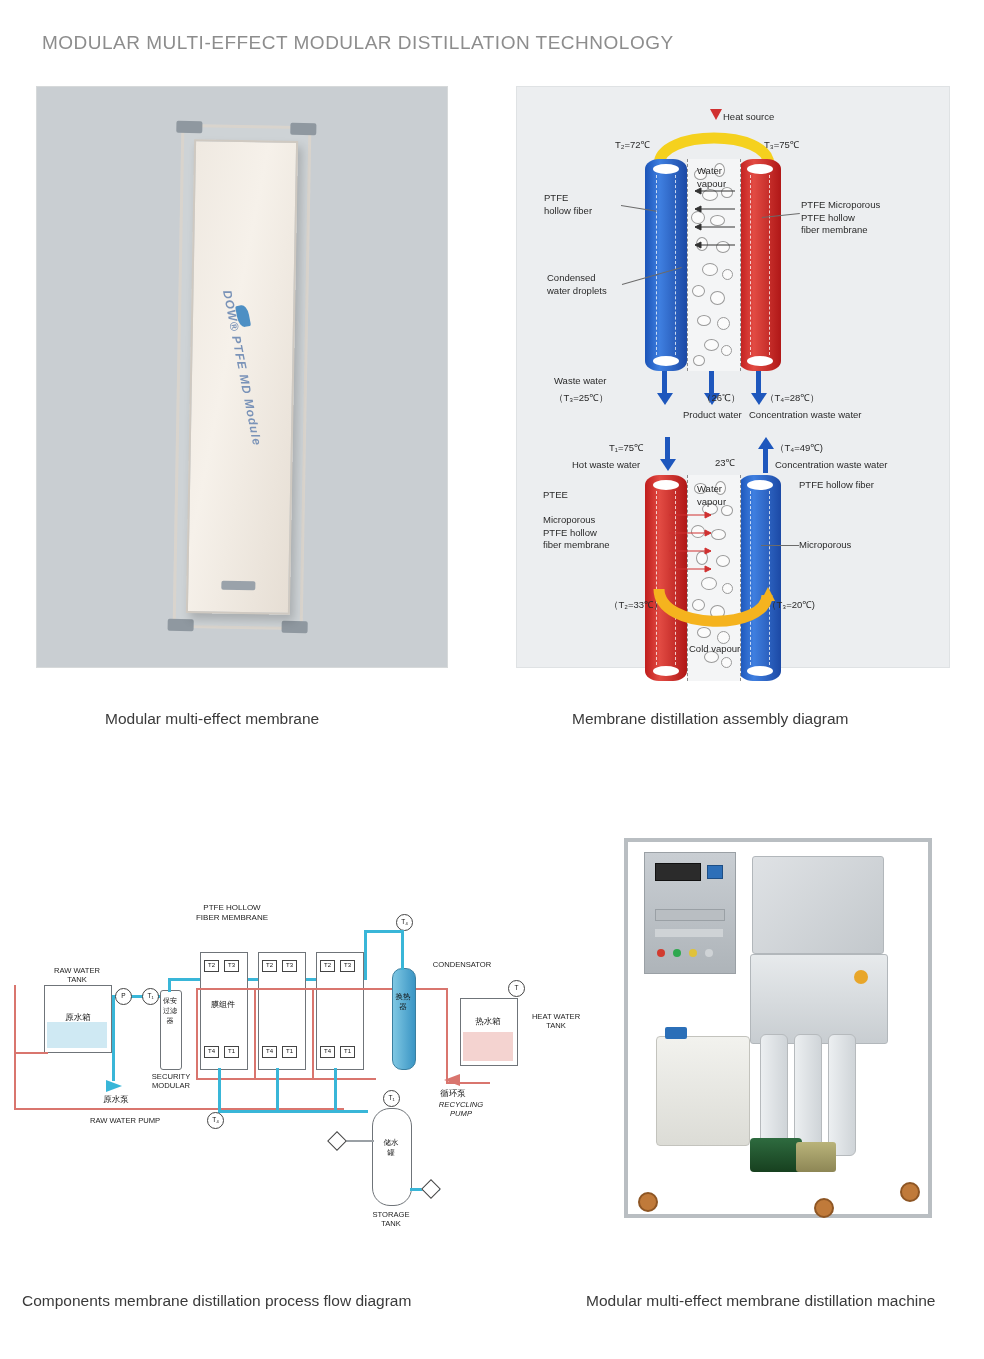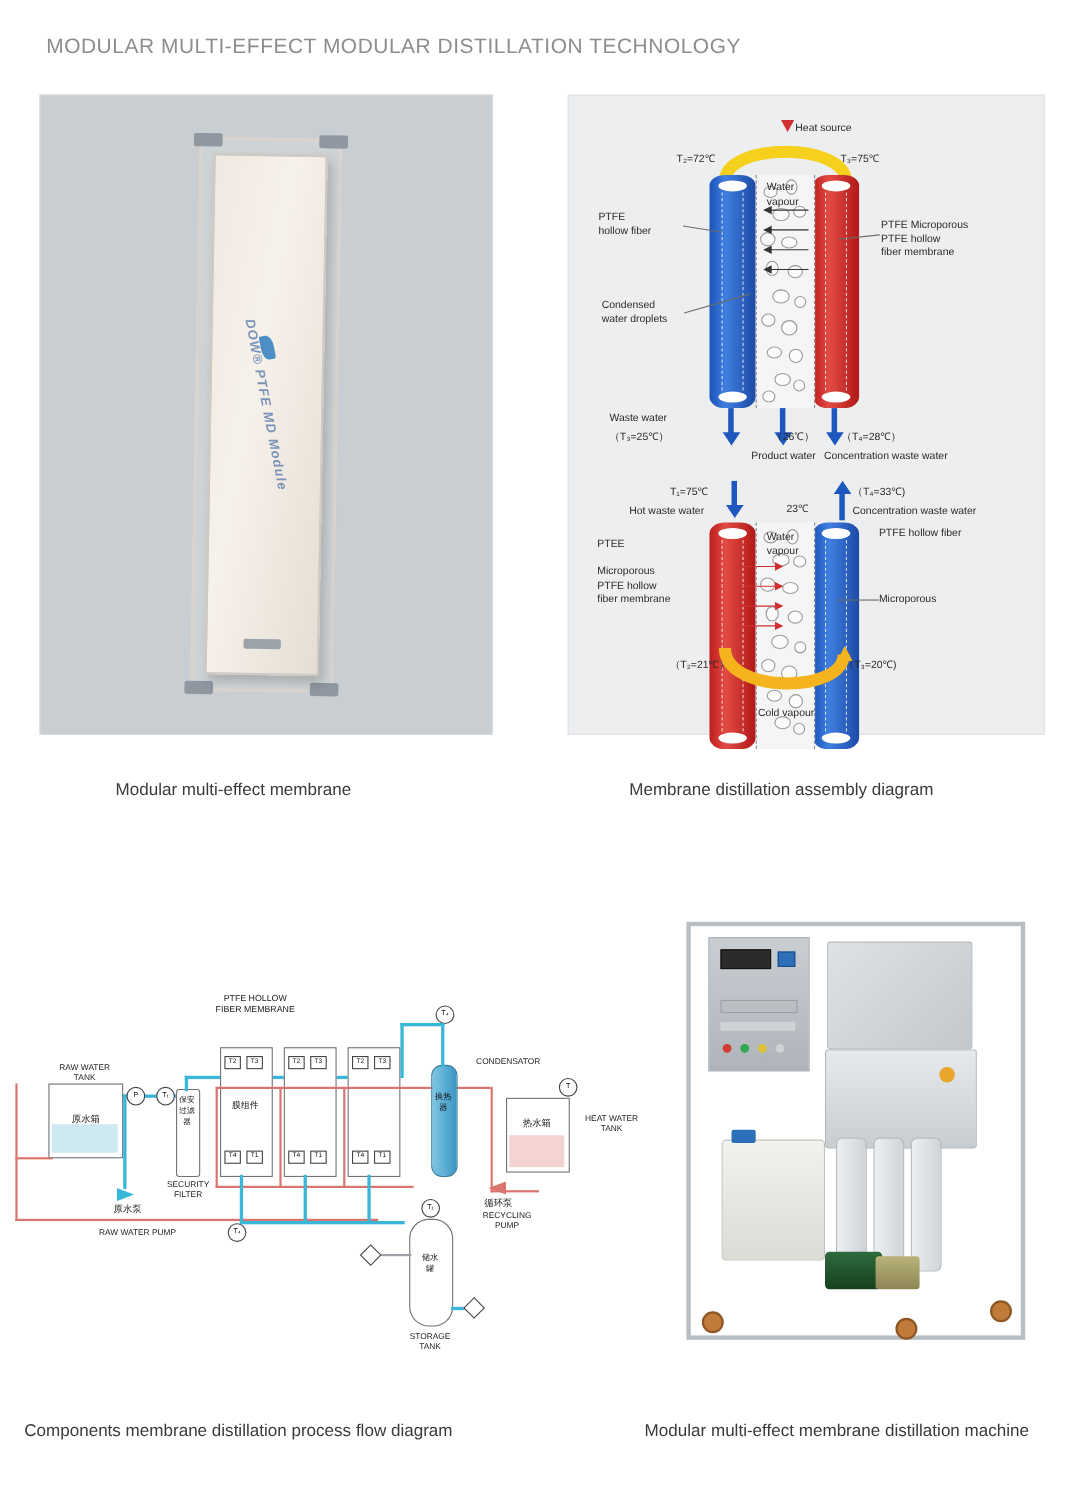--- a/index.html
+++ b/index.html
@@ -264,21 +264,21 @@
   <div class="dlabel" style="left:80px;top:334px;"></div>
 
   <svg style="position:absolute;left:120px;top:322px;" width="200" height="42"></svg>
 
   <div class="dlabel" style="left:99px;top:340px;"></div>
 
   <div class="dlabel" style="left:95px;top:338px;"></div>
 
   <div class="dlabel" style="left:92px;top:355px;">T₁=75℃</div>
   <div class="dlabel" style="left:55px;top:372px;">Hot waste water</div>
-  <div class="dlabel" style="left:258px;top:355px;">（T₄=33℃)</div>
+  <div class="dlabel" style="left:258px;top:355px;">（T₄=49℃)</div>
   <div class="dlabel" style="left:258px;top:372px;">Concentration waste water</div>
   <div class="dlabel" style="left:198px;top:370px;">23℃</div>
 
   <svg style="position:absolute;left:126px;top:350px;" width="160" height="38">
     <g fill="#1e57bd">
       <rect x="22" y="0" width="5" height="24"></rect>
         <polygon points="17,22 33,22 25,34"></polygon>
       <rect x="120" y="8" width="5" height="28"></rect>
         <polygon points="115,12 131,12 123,0"></polygon>
     </g>
@@ -338,21 +338,21 @@
 fiber membrane</div>
   <div class="dlabel" style="left:282px;top:392px;">PTFE  hollow fiber</div>
   <div class="dlabel" style="left:282px;top:452px;">Microporous</div>
   <div class="leader" style="left:244px;top:458px;width:38px;"></div>
 
   <svg style="position:absolute;left:134px;top:498px;" width="126" height="52">
     <path d="M8,4 C8,46 116,46 116,10" stroke="#f5b31e" stroke-width="11" fill="none"></path>
     <polygon points="110,16 124,16 117,2" fill="#f5b31e"></polygon>
   </svg>
 
-  <div class="dlabel" style="left:92px;top:512px;">（T₂=21℃）</div>
+  <div class="dlabel" style="left:92px;top:512px;">（T₂=33℃）</div>
   <div class="dlabel" style="left:250px;top:512px;">（T₃=20℃)</div>
   <div class="dlabel" style="left:172px;top:556px;">Cold vapour</div>
 </div>
 <div class="caption" style="left:572px;top:710px;">Membrane distillation assembly diagram</div>
 
 <div class="flow-diagram">
 
   <div class="box-o" style="left:44px;top:185px;width:66px;height:66px;"></div>
   <div style="position:absolute;left:47px;top:222px;width:60px;height:26px;background:#cfe9f3;"></div>
   <div class="fcn" style="left:52px;top:212px;width:52px;">原水箱</div>
@@ -366,21 +366,21 @@
   <div style="position:absolute;left:106px;top:280px;width:16px;height:12px;background:#39b6d8;clip-path:polygon(0 0,0 100%,100% 50%);"></div>
   <div class="fcn" style="left:94px;top:294px;width:44px;">原水泵</div>
   <div class="pipe cy" style="left:112px;top:195px;width:3px;height:86px;"></div>
   <div class="pipe cy" style="left:112px;top:195px;width:54px;height:3px;"></div>
   <div class="circ" style="left:115px;top:188px;width:15px;height:15px;line-height:14px;">P</div>
   <div class="circ" style="left:142px;top:188px;width:15px;height:15px;line-height:14px;">T₁</div>
 
   <div class="box-o" style="left:160px;top:190px;width:20px;height:78px;border-radius:3px;"></div>
   <div class="fcn" style="left:163px;top:196px;width:14px;font-size:7px;line-height:10px;">保安过滤器</div>
   <div class="ftext" style="left:142px;top:272px;width:58px;white-space:pre-line;">SECURITY
-FILTER</div>
+MODULAR</div>
   <div class="pipe cy" style="left:168px;top:178px;width:3px;height:14px;"></div>
   <div class="pipe cy" style="left:168px;top:178px;width:196px;height:3px;"></div>
 
   <div class="ftext" style="left:182px;top:103px;width:100px;white-space:pre-line;font-size:8px;">PTFE HOLLOW
 FIBER MEMBRANE</div>
 
   <div class="box-o" style="left:200px;top:152px;width:46px;height:116px;"></div>
   <div class="box-o" style="left:258px;top:152px;width:46px;height:116px;"></div>
   <div class="box-o" style="left:316px;top:152px;width:46px;height:116px;"></div>
   <div class="fcn" style="left:204px;top:200px;width:38px;font-size:8px;">膜组件</div>
@@ -422,21 +422,21 @@
   <div style="position:absolute;left:463px;top:232px;width:50px;height:29px;background:#f4d3d0;"></div>
   <div class="fcn" style="left:466px;top:216px;width:44px;">热水箱</div>
   <div class="ftext" style="left:520px;top:212px;width:72px;white-space:pre-line;">HEAT WATER
 TANK</div>
   <div class="circ" style="left:508px;top:180px;width:15px;height:15px;line-height:14px;">T</div>
   <div class="pipe rd" style="left:446px;top:188px;width:2px;height:96px;"></div>
   <div class="pipe rd" style="left:446px;top:282px;width:44px;height:2px;"></div>
 
   <div style="position:absolute;left:444px;top:274px;width:16px;height:12px;background:#d9756e;clip-path:polygon(100% 0,100% 100%,0 50%);"></div>
   <div class="fcn" style="left:432px;top:288px;width:42px;">循环泵</div>
-  <div class="ftext" style="left:428px;top:300px;width:66px;white-space:pre-line;">RECYCLING
+  <div class="ftext" style="left:428px;top:300px;width:66px;white-space:pre-line;font-style:italic;">RECYCLING
 PUMP</div>
 
   <div class="box-o" style="left:372px;top:308px;width:38px;height:96px;border-radius:18px;"></div>
   <div class="fcn" style="left:380px;top:338px;width:22px;font-size:7.5px;line-height:10px;">储水罐</div>
   <div class="ftext" style="left:358px;top:410px;width:66px;white-space:pre-line;">STORAGE
 TANK</div>
   <div class="circ" style="left:383px;top:290px;width:15px;height:15px;line-height:14px;">T₁</div>
   <div class="pipe cy" style="left:410px;top:388px;width:30px;height:3px;"></div>
   <div style="position:absolute;left:424px;top:382px;width:12px;height:12px;border:1px solid #444;background:#fff;transform:rotate(45deg);"></div>
   <div class="pipe gy" style="left:340px;top:340px;width:34px;height:2px;"></div>

